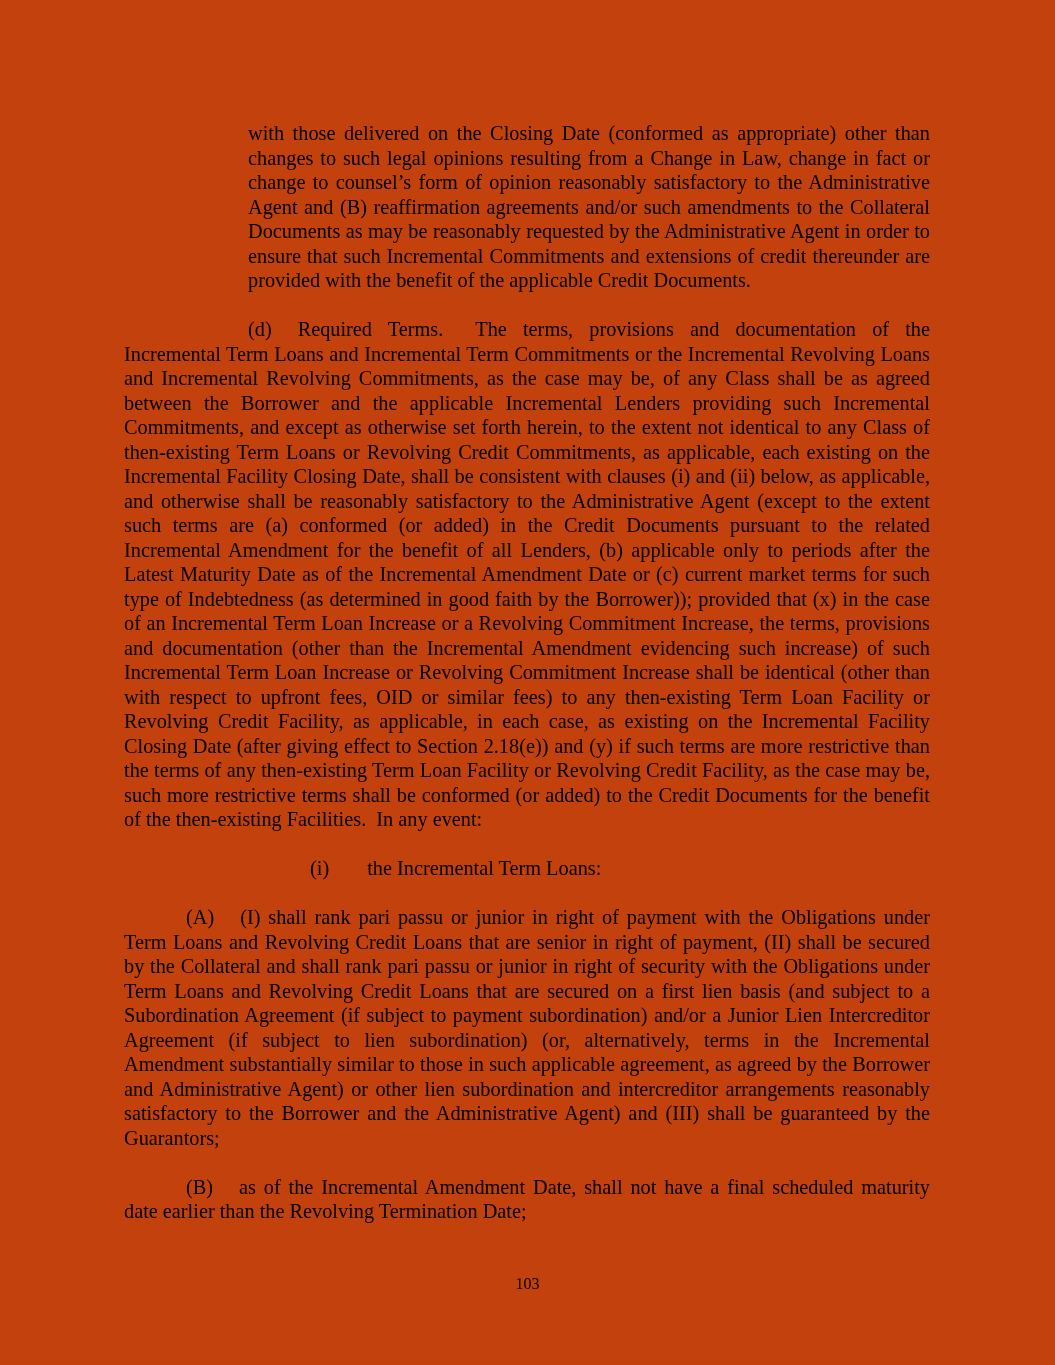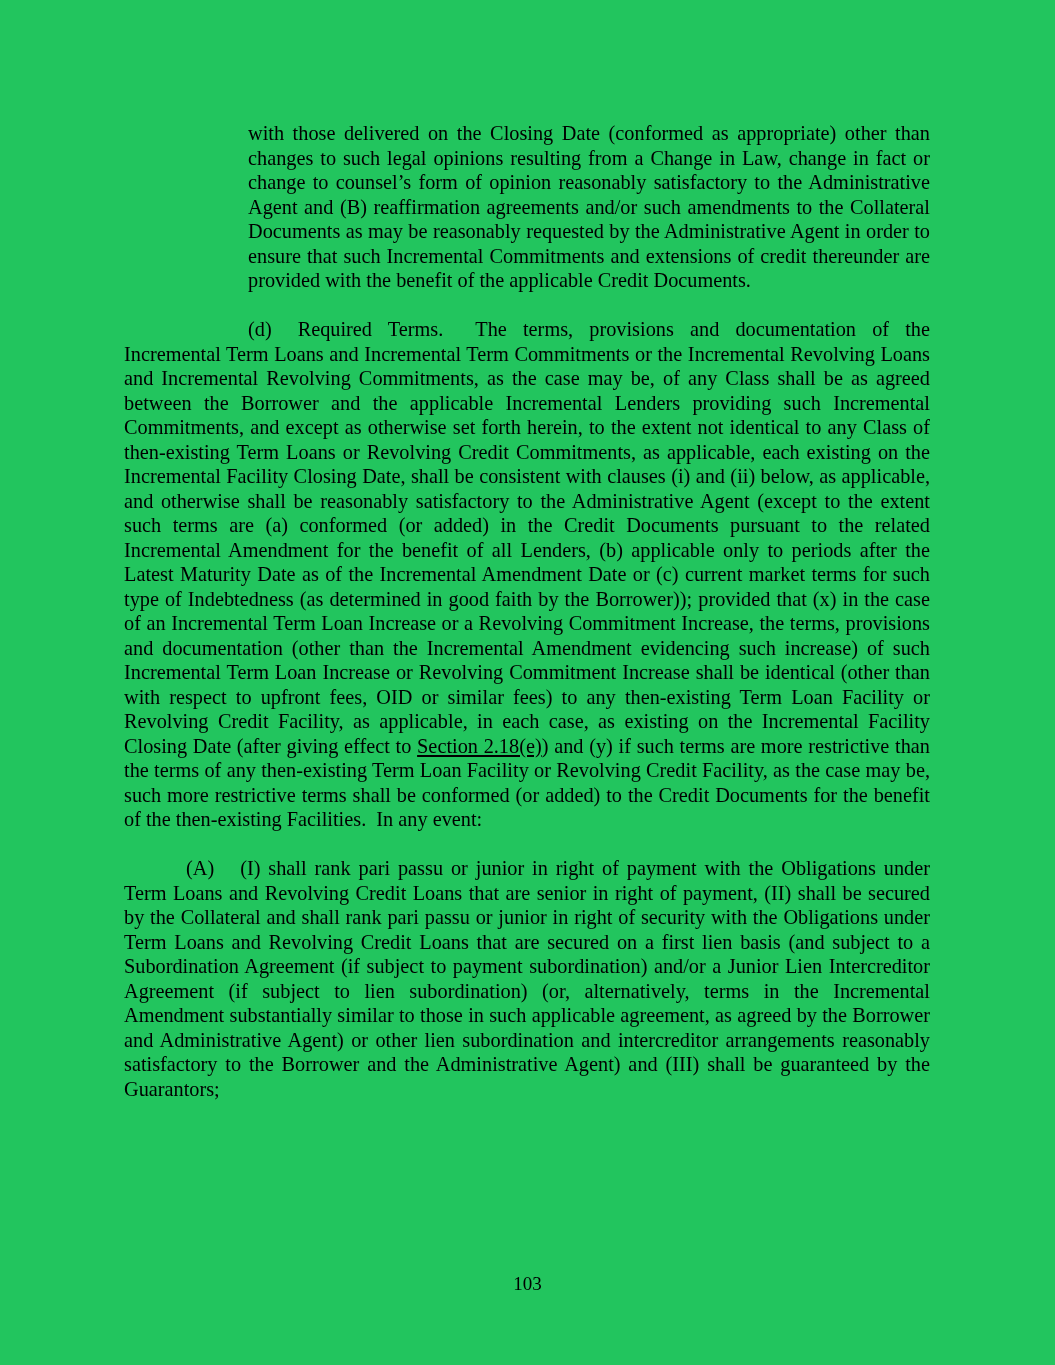--- a/index.html
+++ b/index.html
@@ -5,21 +5,21 @@
   html, body {
     margin: 0;
     padding: 0;
     background: #e8e8e8;
   }
   .page {
     position: relative;
     width: 1055px;
     height: 1365px;
     margin: 0 auto;
-    background: #22c55e;
+    background: #c2410c;
     color: #000000;
     font-family: "Liberation Serif", "DejaVu Serif", serif;
     font-size: 20.3px;
     line-height: 24.5px;
     overflow: hidden;
   }
   .content {
     position: absolute;
     left: 124px;
     top: 121px;
@@ -38,37 +38,39 @@
     text-indent: 124px;
   }
   p.item-i {
     margin-left: 186px;
     text-align: left;
   }
   p.item-sub {
     text-indent: 62px;
   }
   .i { }
-  .u { text-decoration: underline; }
+  .u { }
   .tab { display: inline-block; width: 26px; }
   .tab-wide { display: inline-block; width: 38px; }
   .page-number {
     position: absolute;
     top: 1272px;
     left: 0;
     width: 1055px;
     text-align: center;
     font-family: "Liberation Serif", "DejaVu Serif", serif;
-    font-size: 19px;
+    font-size: 16px;
     color: #000000;
   }
 </style>
 </head>
 <body>
 
 <div class="page">
   <div class="content">
       <p class="blockquote"><span>with those delivered on the Closing Date (conformed as appropriate) other than changes to such legal opinions resulting from a Change in Law, change in fact or change to counsel’s form of opinion reasonably satisfactory to the Administrative Agent and (B) reaffirmation agreements and/or such amendments to the Collateral Documents as may be reasonably requested by the Administrative Agent in order to ensure that such Incremental Commitments and extensions of credit thereunder are provided with the benefit of the applicable Credit Documents.</span></p>
       <p class="para-d"><span>(d)</span><span class="tab"></span><span class="i">Required Terms</span><span>.&nbsp; The terms, provisions and documentation of the Incremental Term Loans and Incremental Term Commitments or the Incremental Revolving Loans and Incremental Revolving Commitments, as the case may be, of any Class shall be as agreed between the Borrower and the applicable Incremental Lenders providing such Incremental Commitments, and except as otherwise set forth herein, to the extent not identical to any Class of then-existing Term Loans or Revolving Credit Commitments, as applicable, each existing on the Incremental Facility Closing Date, shall be consistent with clauses (i) and (ii) below, as applicable, and otherwise shall be reasonably satisfactory to the Administrative Agent (except to the extent such terms are (a) conformed (or added) in the Credit Documents pursuant to the related Incremental Amendment for the benefit of all Lenders, (b) applicable only to periods after the Latest Maturity Date as of the Incremental Amendment Date or (c) current market terms for such type of Indebtedness (as determined in good faith by the Borrower)); </span><span class="i">provided</span><span> that (x) in the case of an Incremental Term Loan Increase or a Revolving Commitment Increase, the terms, provisions and documentation (other than the Incremental Amendment evidencing such increase) of such Incremental Term Loan Increase or Revolving Commitment Increase shall be identical (other than with respect to upfront fees, OID or similar fees) to any then-existing Term Loan Facility or Revolving Credit Facility, as applicable, in each case, as existing on the Incremental Facility Closing Date (after giving effect to </span><span class="u">Section 2.18(e)</span><span>) and (y) if such terms are more restrictive than the terms of any then-existing Term Loan Facility or Revolving Credit Facility, as the case may be, such more restrictive terms shall be conformed (or added) to the Credit Documents for the benefit of the then-existing Facilities.&nbsp; In any event:</span></p>
+      <p class="item-i"><span>(i)</span><span class="tab-wide"></span><span>the Incremental Term Loans:</span></p>
       <p class="item-sub"><span>(A)</span><span class="tab"></span><span>(I) shall rank </span><span class="i">pari passu</span><span> or junior in right of payment with the Obligations under Term Loans and Revolving Credit Loans that are senior in right of payment, (II) shall be secured by the Collateral and shall rank </span><span class="i">pari passu</span><span> or junior in right of security with the Obligations under Term Loans and Revolving Credit Loans that are secured on a first lien basis (and subject to a Subordination Agreement (if subject to payment subordination) and/or a Junior Lien Intercreditor Agreement (if subject to lien subordination) (or, alternatively, terms in the Incremental Amendment substantially similar to those in such applicable agreement, as agreed by the Borrower and Administrative Agent) or other lien subordination and intercreditor arrangements reasonably satisfactory to the Borrower and the Administrative Agent) and (III) shall be guaranteed by the Guarantors;</span></p>
+      <p class="item-sub"><span>(B)</span><span class="tab"></span><span>as of the Incremental Amendment Date, shall not have a final scheduled maturity date earlier than the Revolving Termination Date;</span></p>
     </div>
   <div class="page-number">103</div>
 </div>
 
 </body></html>

